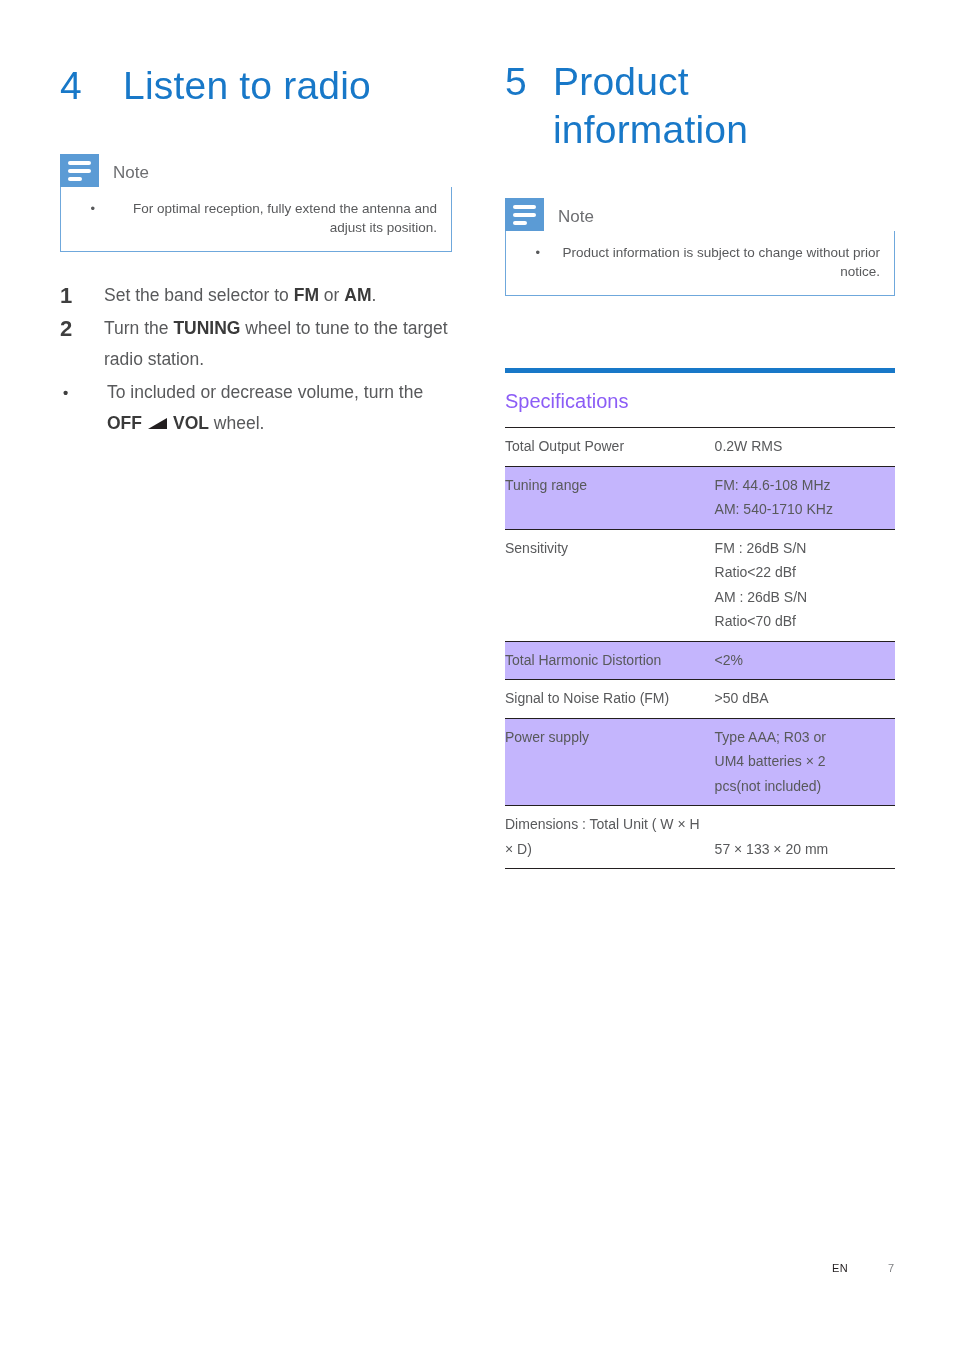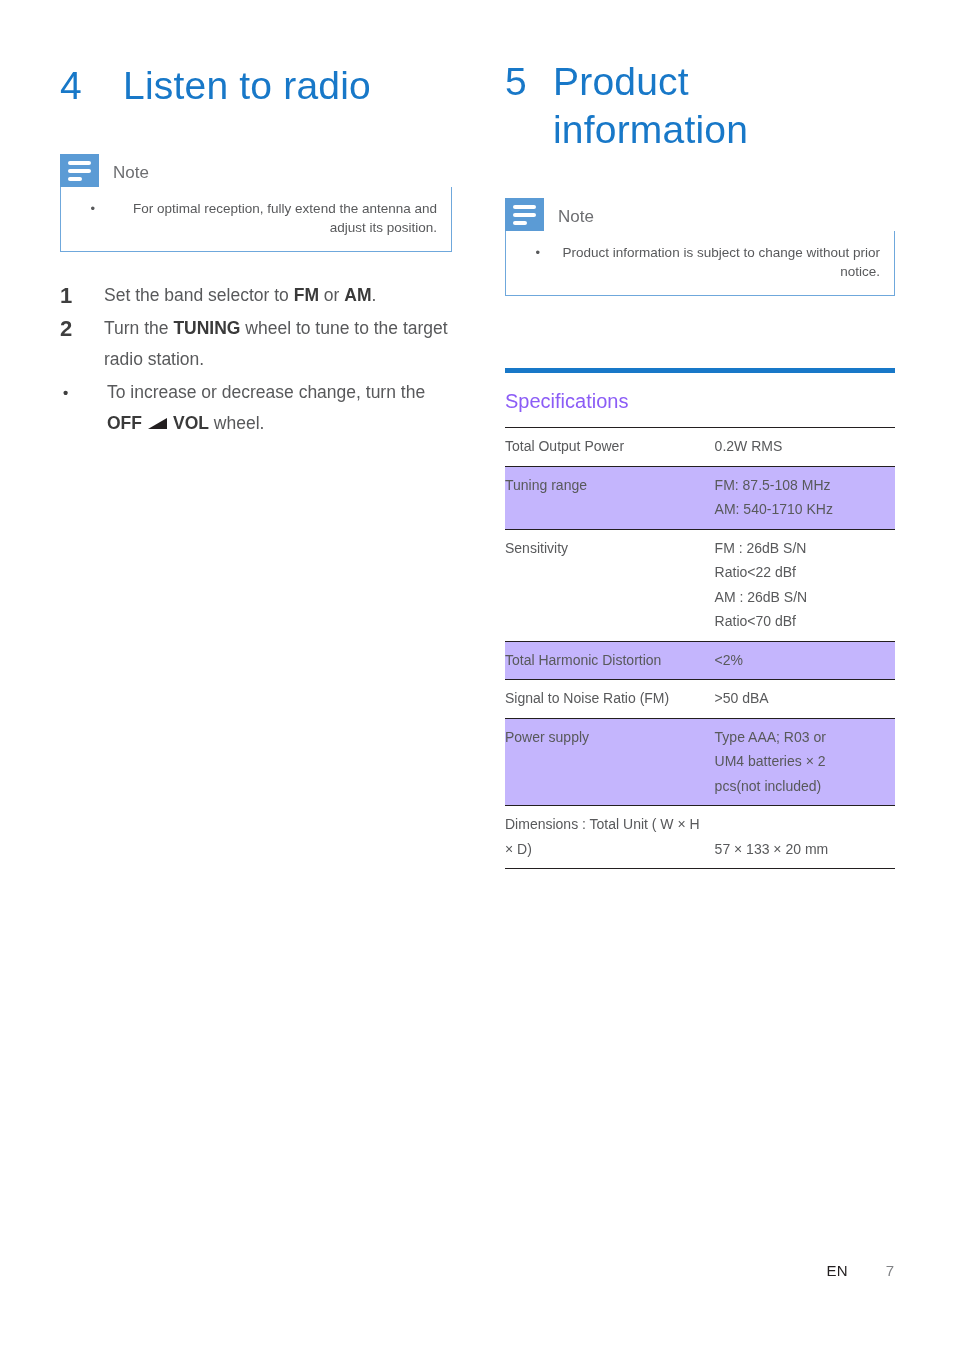--- a/index.html
+++ b/index.html
@@ -183,21 +183,21 @@
 
   
   .footer {
     position: absolute;
     left: 0;
     top: 1262px;
     width: 954px;
     text-align: right;
     padding-right: 60px;
     box-sizing: border-box;
-    font-size: 15px;
+    font-size: 11px;
   }
   .footer .lang {
     color: #231f20;
     letter-spacing: 0.3px;
   }
   .footer .pg {
     color: #808285;
     display: inline-block;
     width: 46px;
     text-align: right;
@@ -244,21 +244,21 @@
       <div class="step">
         <div class="marker">2</div>
         <div class="body">
           <span>Turn the </span><b>TUNING</b><span> wheel to tune to the target radio station.</span>
         </div>
       </div>
 
       <div class="step">
         <div class="marker bullet">•</div>
         <div class="body">
-          <span>To increase or decrease change, turn the </span><b>OFF</b><span class="vol-icon"><svg width="21" height="13" viewBox="0 0 21 13">
+          <span>To included or decrease volume, turn the </span><b>OFF</b><span class="vol-icon"><svg width="21" height="13" viewBox="0 0 21 13">
                 <polygon points="1,12 20,12 20,1" fill="#231f20"></polygon>
               </svg></span><b>VOL</b><span> wheel.</span>
         </div>
       </div>
 
     </div>
   </div>
 
   <div class="col-right">
 
@@ -294,21 +294,21 @@
       <tbody>
         <tr>
           <td class="k">Total Output Power</td>
           <td class="v">
             <span class="v-bottom">0.2W RMS</span>
           </td>
         </tr>
         <tr class="tint">
           <td class="k">Tuning range</td>
           <td class="v">
-            <span class="v-bottom nowrap">FM: 87.5-108 MHz</span>
+            <span class="v-bottom nowrap">FM: 44.6-108 MHz</span>
             <span class="v-bottom nowrap">AM: 540-1710 KHz</span>
           </td>
         </tr>
         <tr>
           <td class="k">Sensitivity</td>
           <td class="v">
             <span class="v-bottom">FM : 26dB S/N</span>
             <span class="v-bottom">Ratio&lt;22 dBf</span>
             <span class="v-bottom">AM : 26dB S/N</span>
             <span class="v-bottom">Ratio&lt;70 dBf</span>

